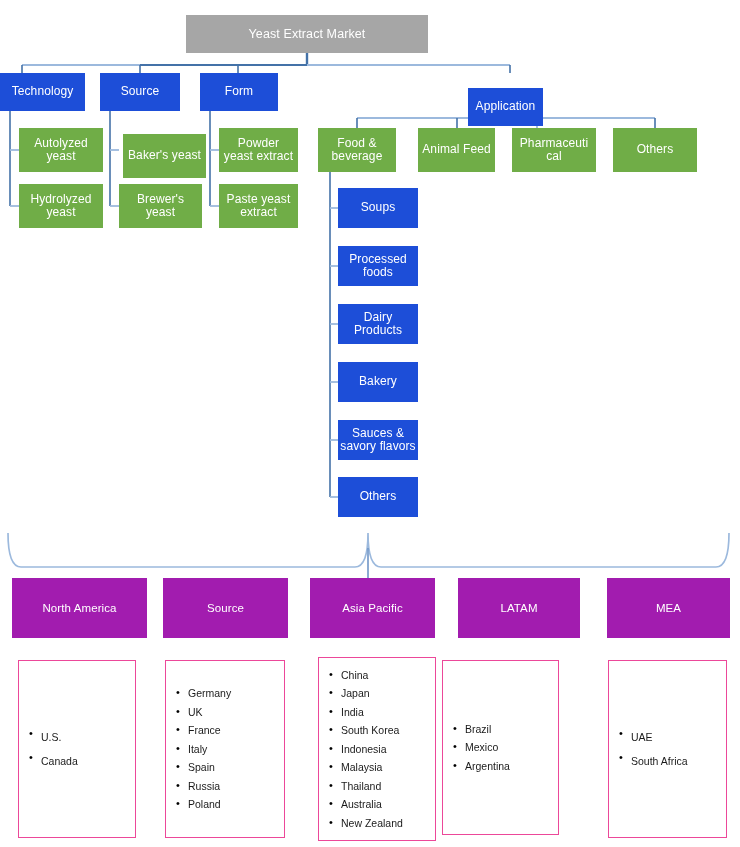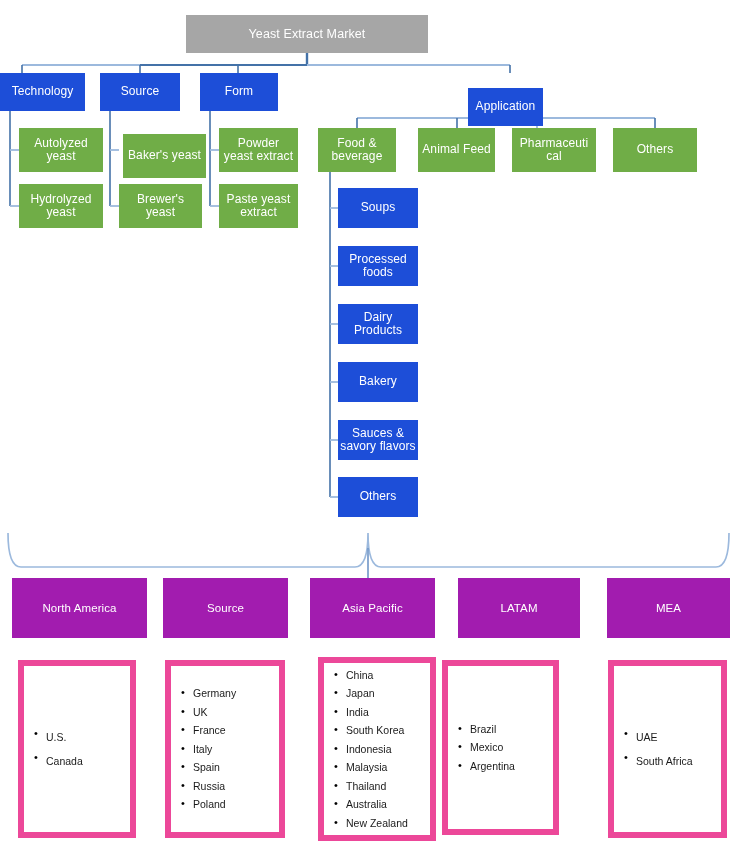--- a/index.html
+++ b/index.html
@@ -46,21 +46,21 @@
     font-size: 12px;
   }
   .box.region {
     background: #a21caf;
     font-size: 11.5px;
   }
   .listbox {
     position: absolute;
     box-sizing: border-box;
     background: #ffffff;
-    border: 6px solid #ec4899;
+    border: 1px solid #ec4899;
     z-index: 5;
     display: flex;
     flex-direction: column;
     justify-content: center;
   }
   .listbox ul {
     margin: 0;
     padding: 0 0 0 22px;
     list-style: none;
   }

